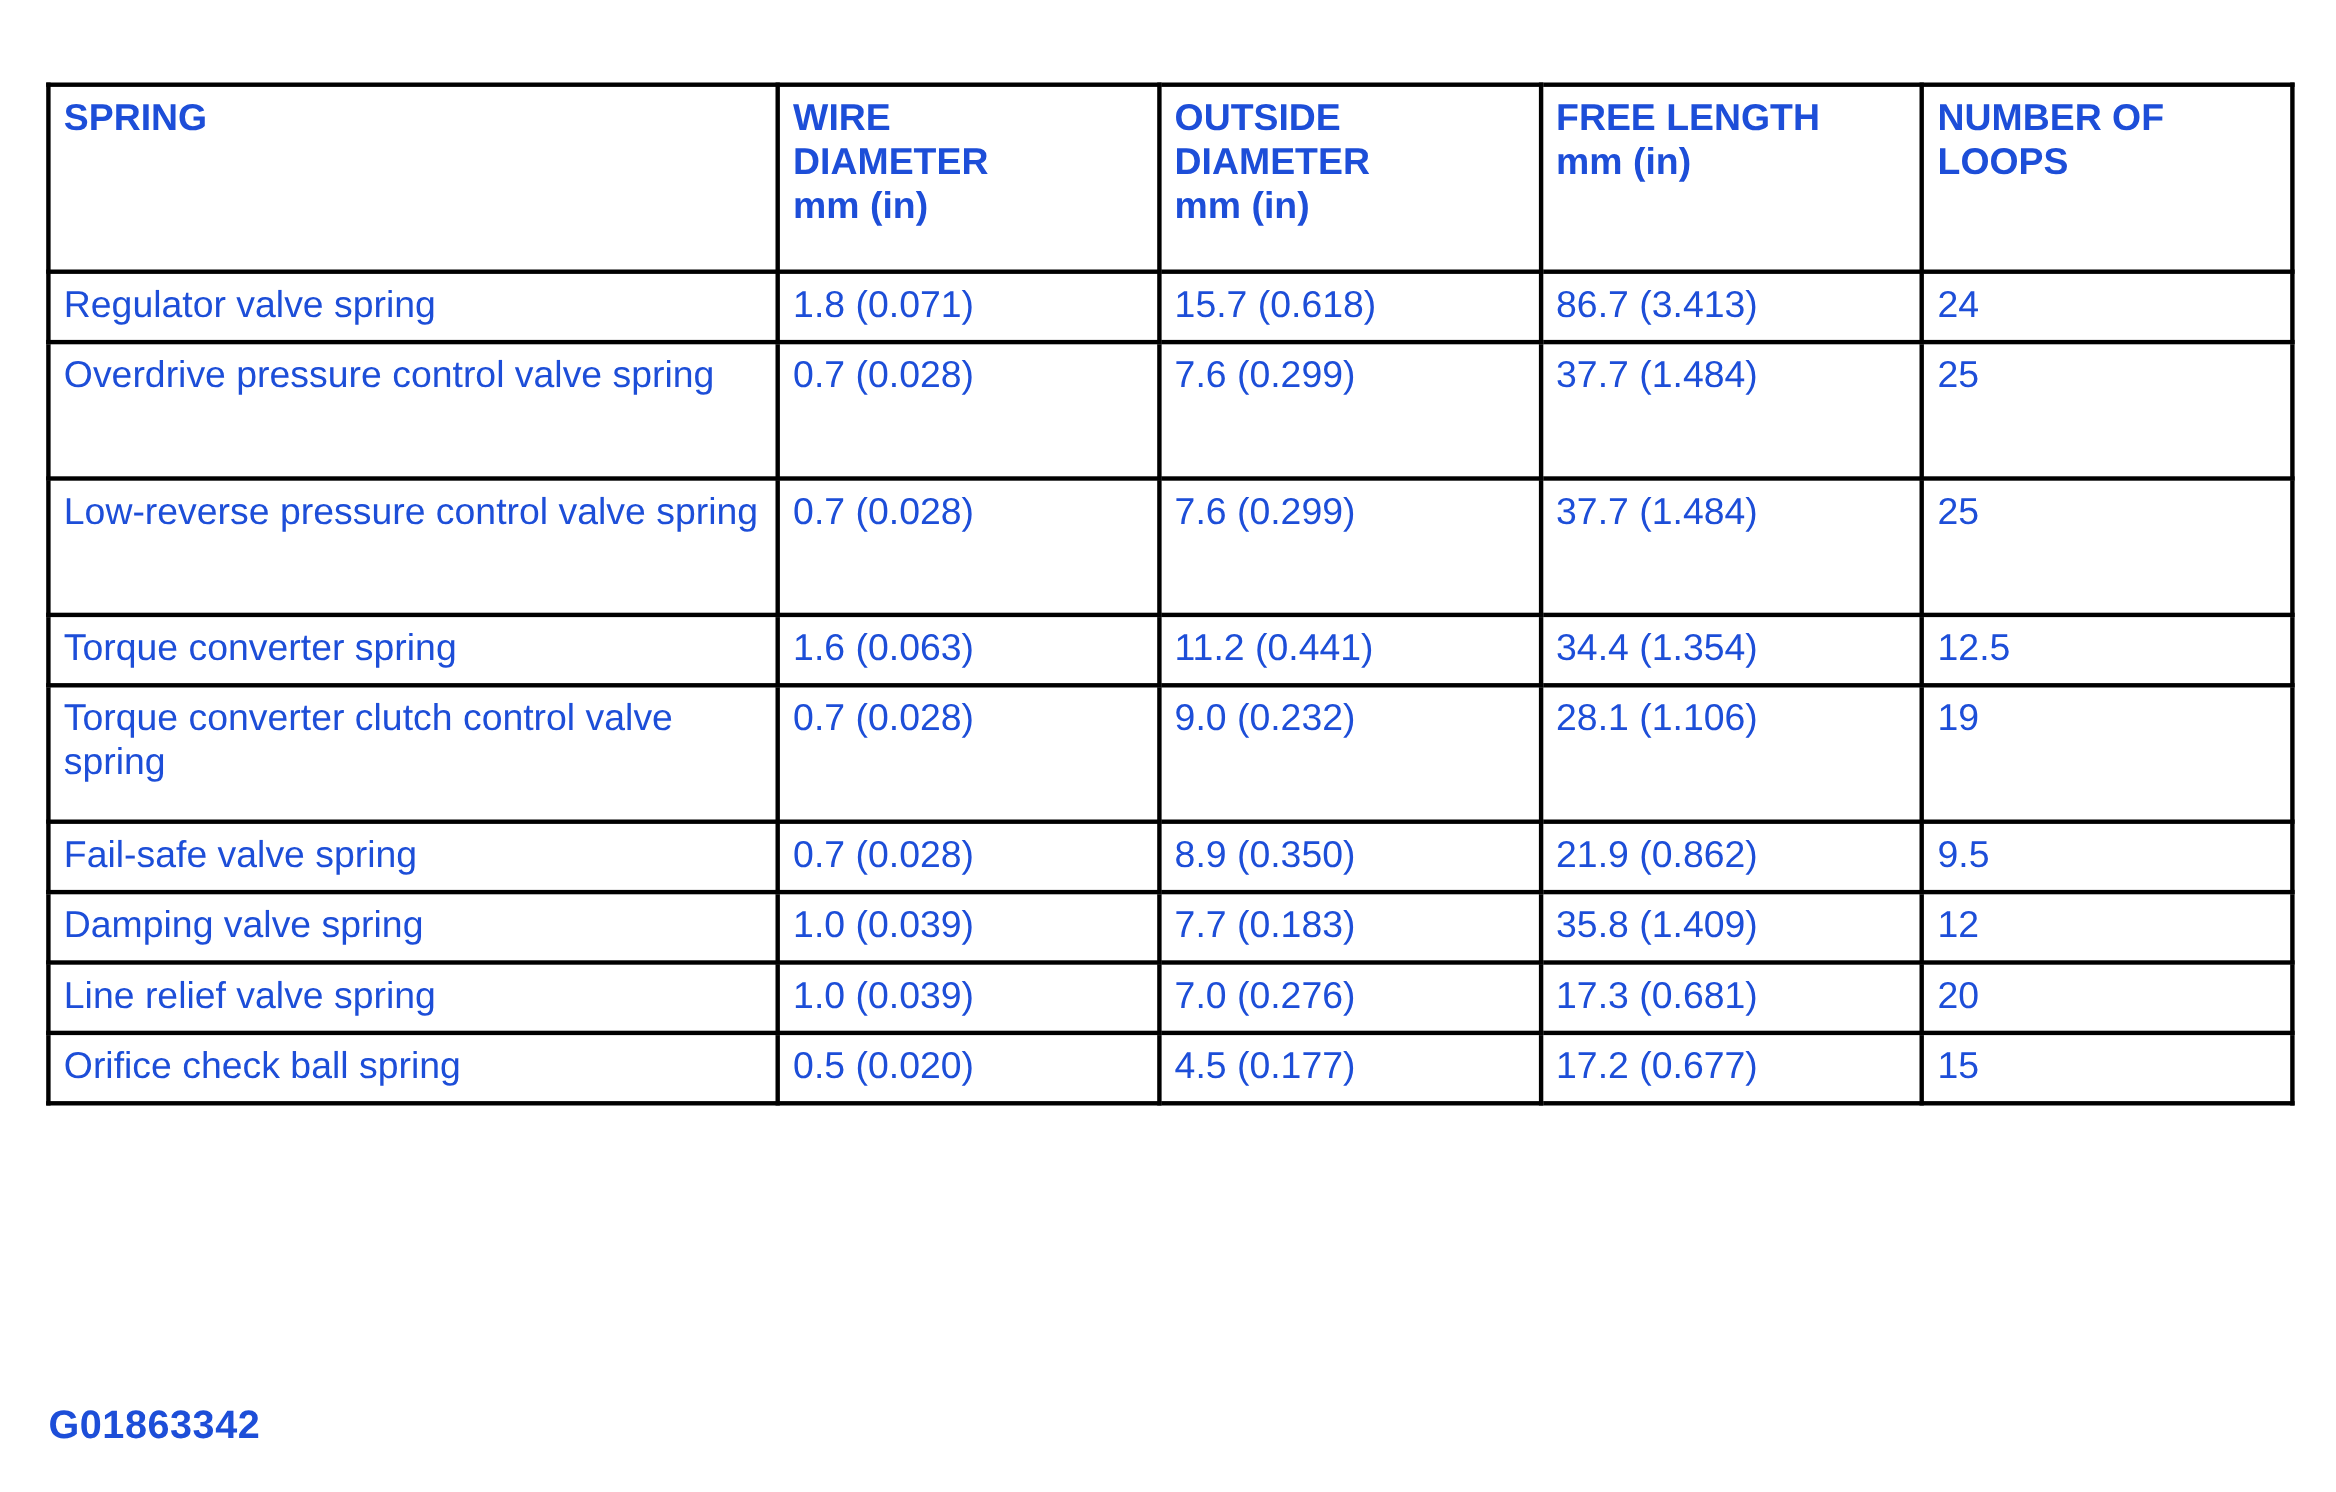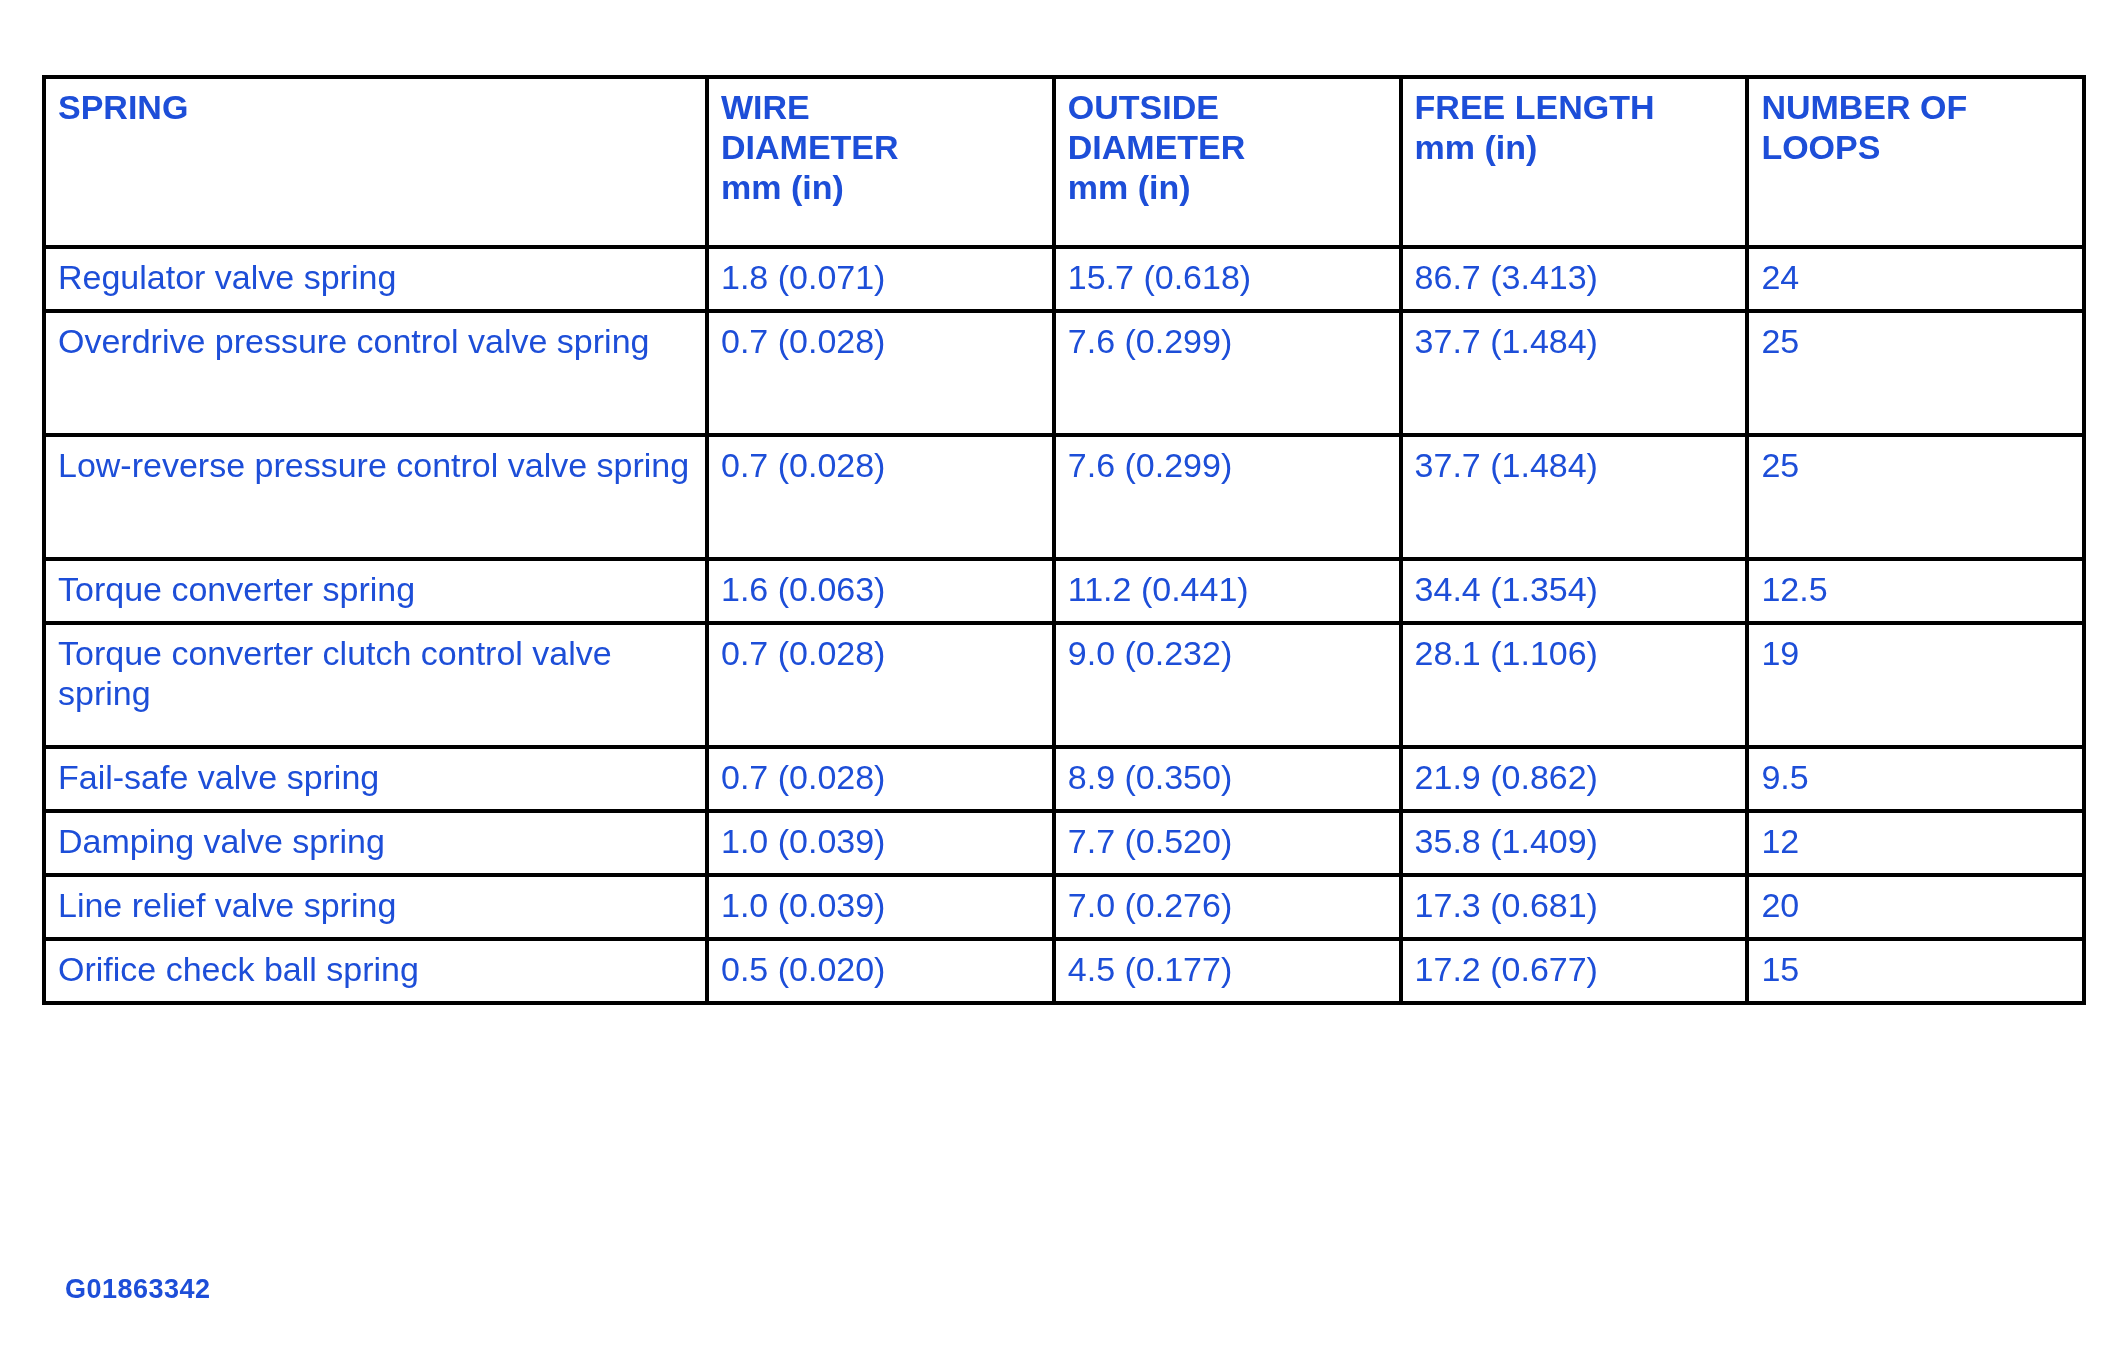--- a/index.html
+++ b/index.html
@@ -38,24 +38,23 @@
     font-weight: bold;
     white-space: pre-line;
   }
   tr.header-row { height: 170px; }
   tr.row-short  { height: 64px;  }
   tr.row-tall   { height: 124px; }
   .figure-id {
     position: absolute;
     left: 44px;
     top: 1274px;
-    font-size: 27px;
+    font-size: 36px;
     font-weight: bold;
     letter-spacing: 0.5px;
-    margin-left: 21px;
   }
 </style>
 </head>
 <body>
 
 <div class="page">
 
   <table class="spec-table">
     <colgroup>
       <col style="width:32.5%">
@@ -118,21 +117,21 @@
       <tr class="row-short">
         <td>Fail-safe valve spring</td>
         <td>0.7 (0.028)</td>
         <td>8.9 (0.350)</td>
         <td>21.9 (0.862)</td>
         <td>9.5</td>
       </tr>
       <tr class="row-short">
         <td>Damping valve spring</td>
         <td>1.0 (0.039)</td>
-        <td>7.7 (0.520)</td>
+        <td>7.7 (0.183)</td>
         <td>35.8 (1.409)</td>
         <td>12</td>
       </tr>
       <tr class="row-short">
         <td>Line relief valve spring</td>
         <td>1.0 (0.039)</td>
         <td>7.0 (0.276)</td>
         <td>17.3 (0.681)</td>
         <td>20</td>
       </tr>

